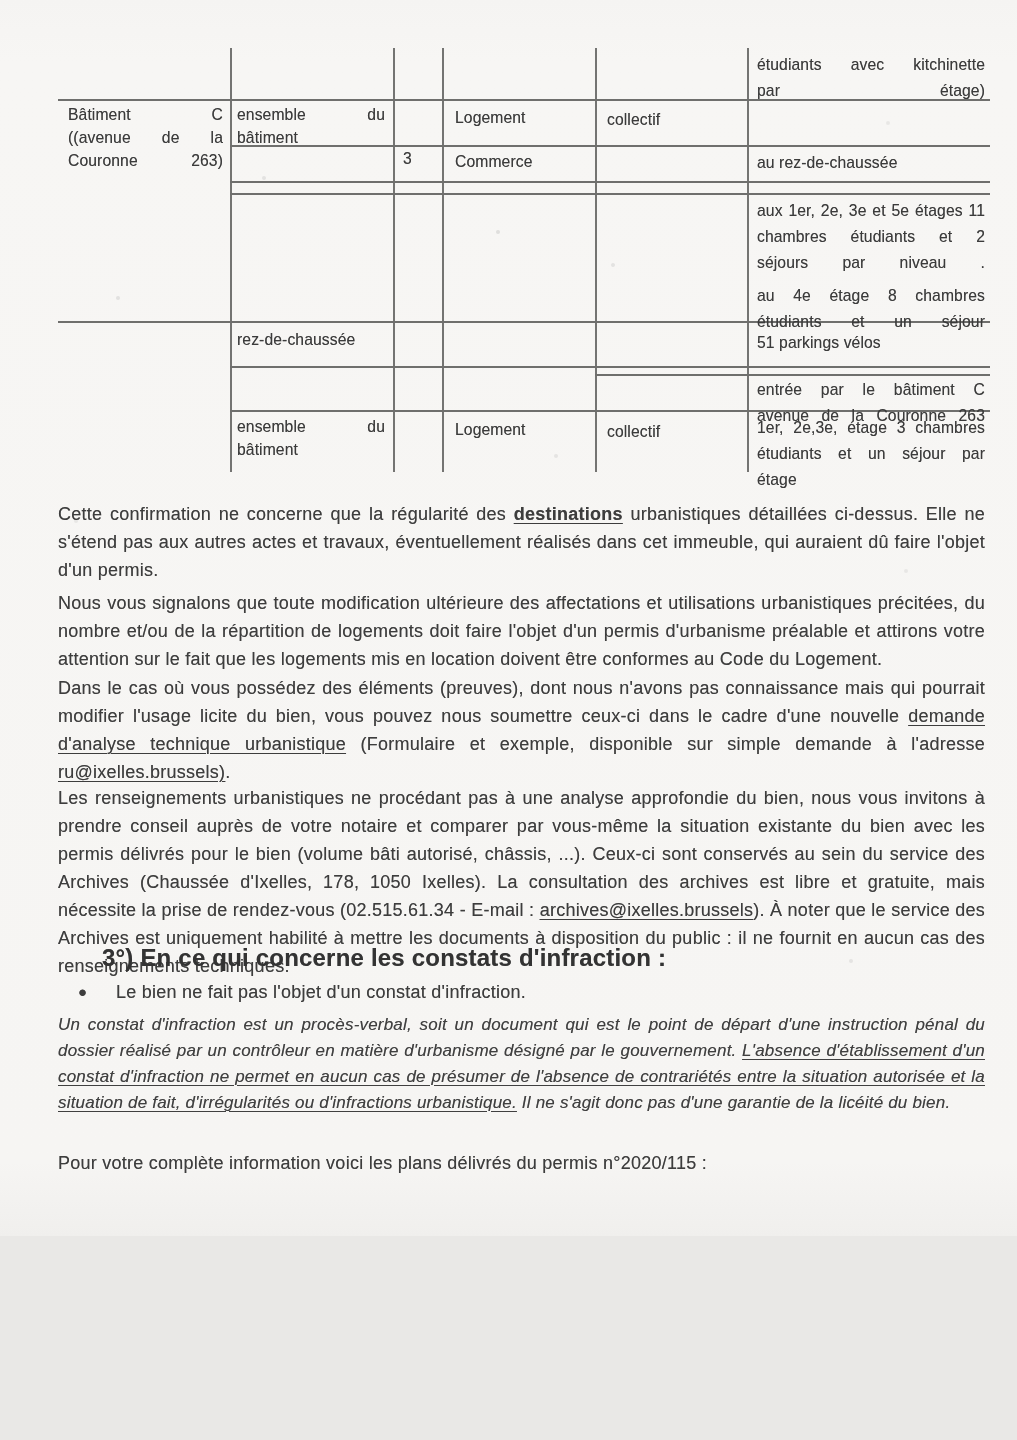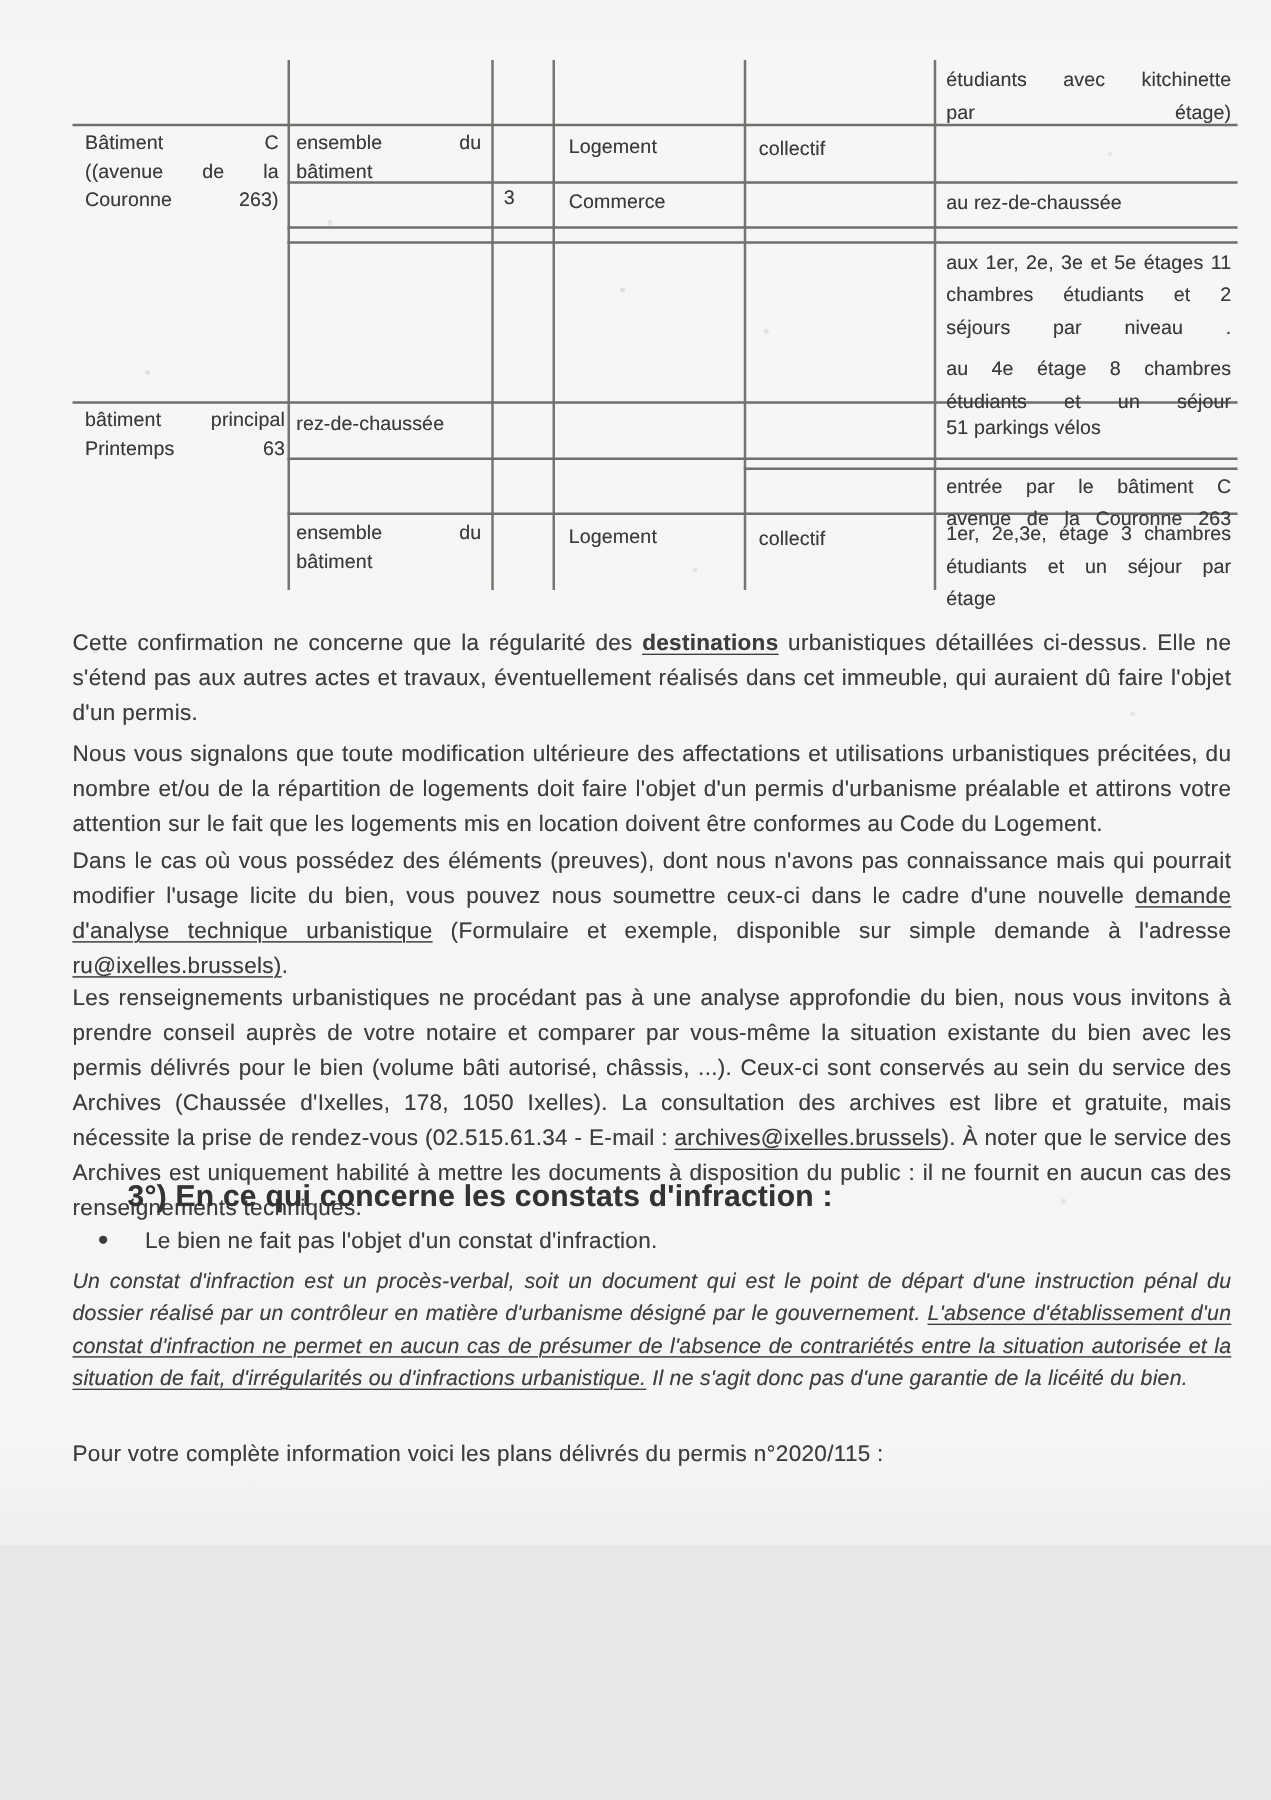--- a/index.html
+++ b/index.html
@@ -125,22 +125,20 @@
       <div class="cell" style="left:345px;top:147px;width:30px">3</div>
       <div class="cell" style="left:397px;top:150px;width:135px">Commerce</div>
       <div class="cell c5" style="left:699px;top:150px;width:228px">au rez-de-chaussée</div>
 
       <div class="cell c5 j" style="left:699px;top:198px;width:228px">aux 1er, 2e, 3e et 5e étages 11
 chambres étudiants et 2
 séjours par niveau .</div>
       <div class="cell c5 j" style="left:699px;top:283px;width:228px">au 4e étage 8 chambres
 étudiants et un séjour</div>
 
-      <div class="cell j" style="left:10px;top:325px;width:160px">bâtiment principal
-Printemps 63</div>
       <div class="cell" style="left:179px;top:328px;width:150px">rez-de-chaussée</div>
       <div class="cell c5" style="left:699px;top:330px;width:228px">51 parkings vélos</div>
 
       <div class="cell c5 j" style="left:699px;top:377px;width:228px">entrée par le bâtiment C
 avenue de la Couronne 263</div>
 
       <div class="cell j" style="left:179px;top:415px;width:148px">ensemble du
 bâtiment</div>
       <div class="cell" style="left:397px;top:418px;width:130px">Logement</div>
       <div class="cell" style="left:549px;top:420px;width:130px">collectif</div>

